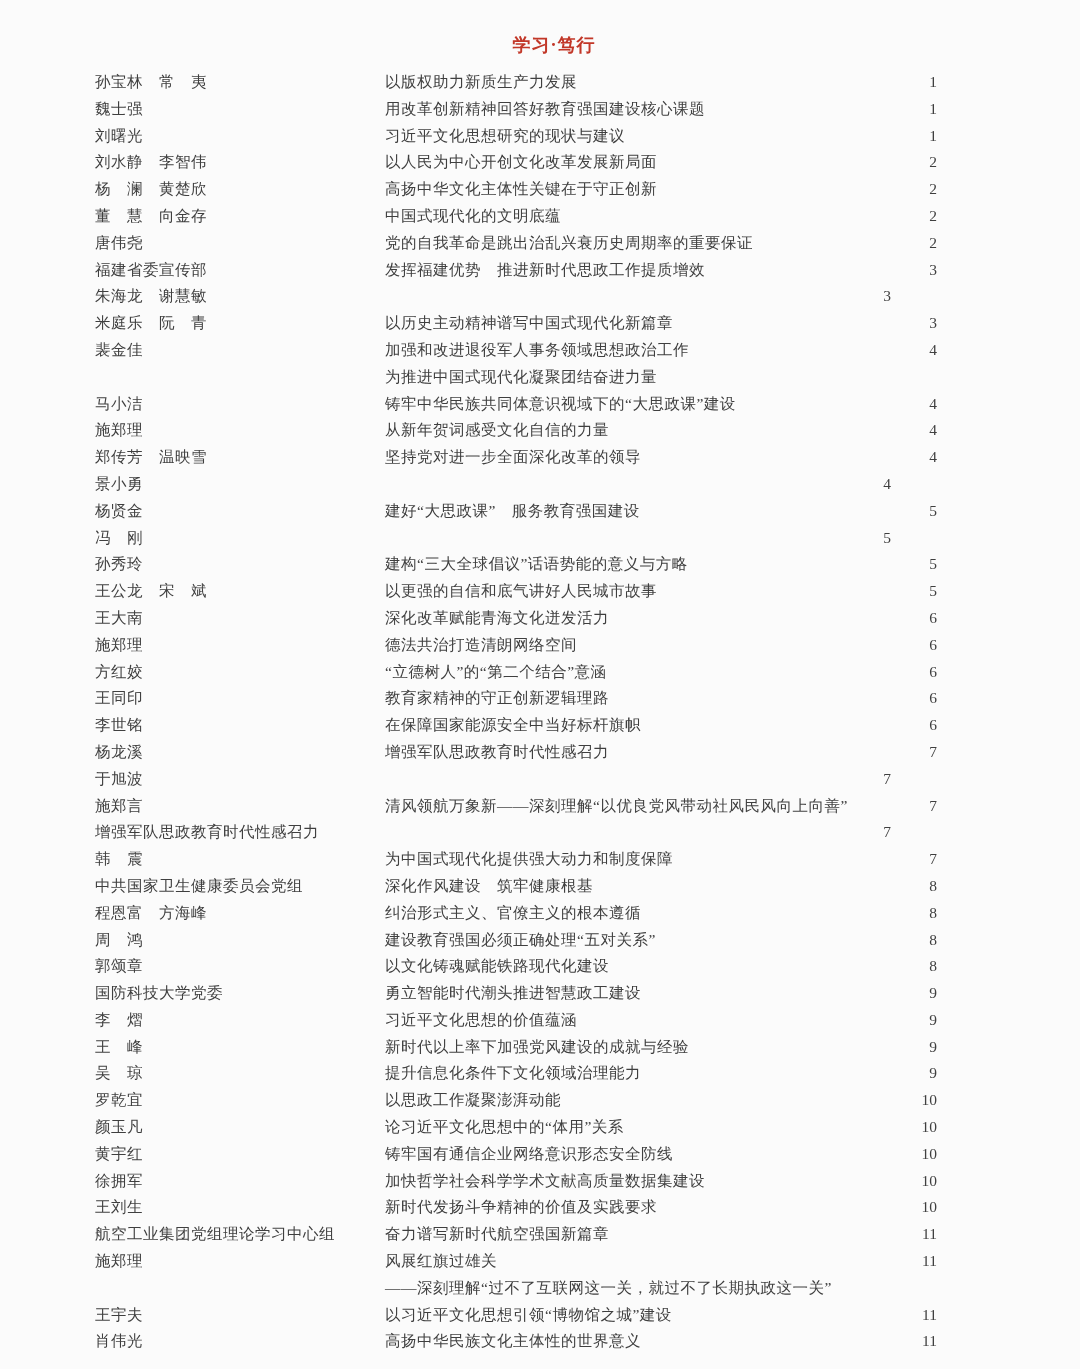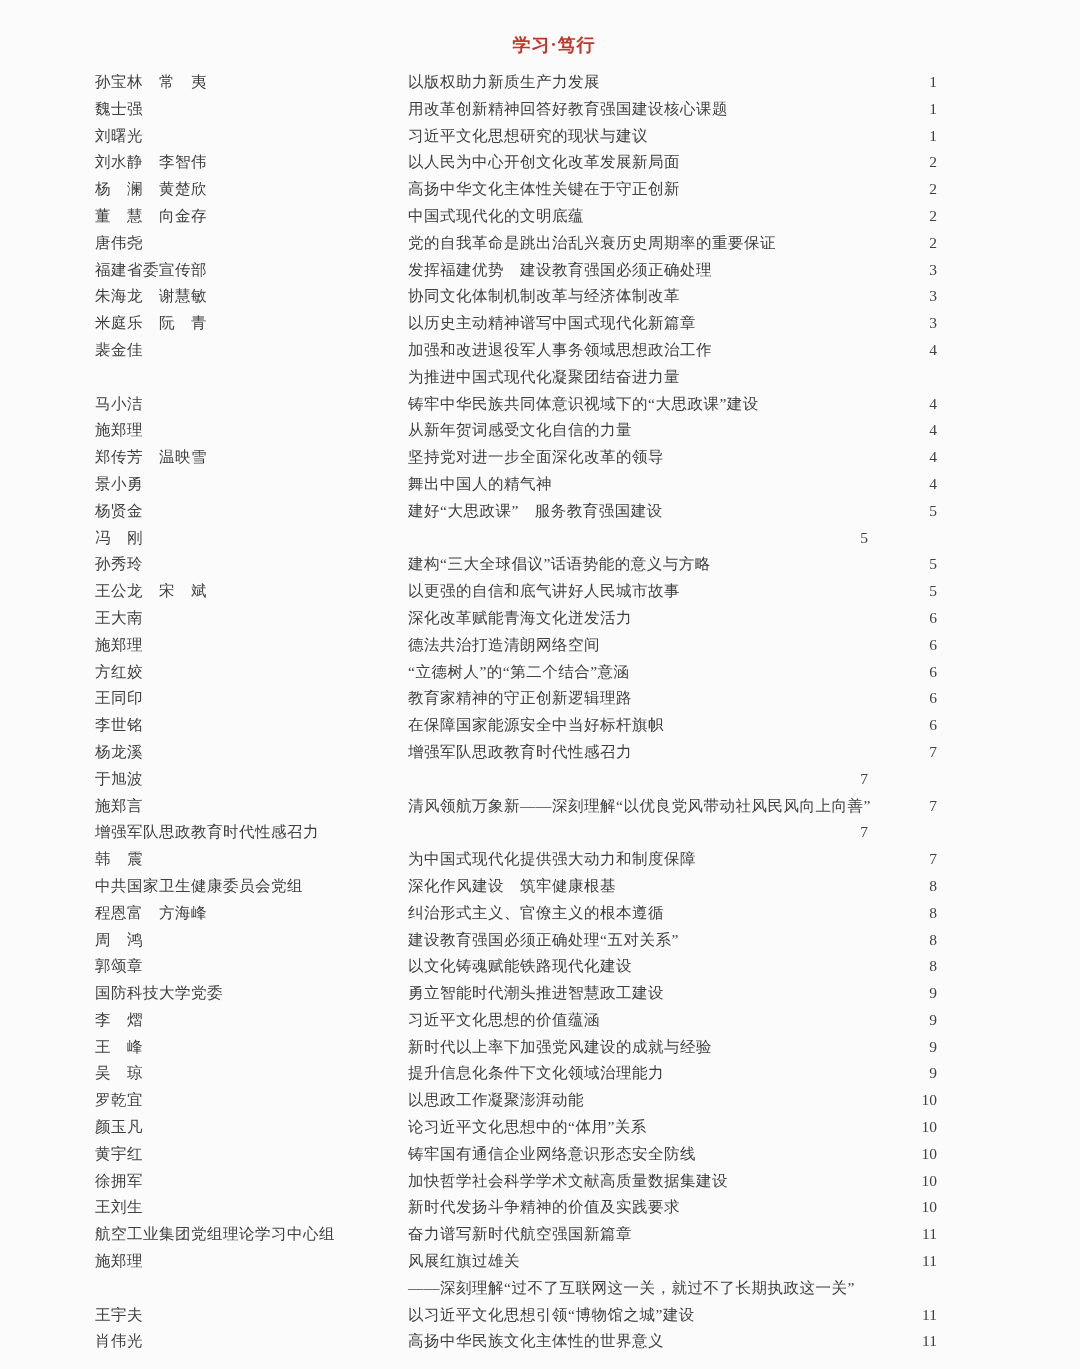--- a/index.html
+++ b/index.html
@@ -32,21 +32,20 @@
     margin-top: 12px;
     padding-left: 95px;
     padding-right: 143px;
   }
   .toc-row {
     display: grid;
     grid-template-columns: 290px 1fr 46px;
     align-items: start;
     font-size: 15.5px;
     line-height: 26.8px;
-    gap: 23px;
   }
   .authors {
     white-space: pre;
     letter-spacing: 0.5px;
   }
   .title-cell { min-width: 0; }
   .title-line {
     letter-spacing: 0.5px;
     white-space: nowrap;
   }
@@ -107,29 +106,26 @@
       <div class="toc-row">
     <div class="authors">唐伟尧</div>
     <div class="title-cell">
           <div class="title-line">党的自我革命是跳出治乱兴衰历史周期率的重要保证</div>
         </div>
     <div class="page-num">2</div>
   </div>
       <div class="toc-row">
     <div class="authors">福建省委宣传部</div>
     <div class="title-cell">
-          <div class="title-line">发挥福建优势　建设教育强国必须正确处理</div>
+          <div class="title-line">发挥福建优势　推进新时代思政工作提质增效</div>
         </div>
     <div class="page-num">3</div>
   </div>
       <div class="toc-row">
     <div class="authors">朱海龙　谢慧敏</div>
-    <div class="title-cell">
-          <div class="title-line">协同文化体制机制改革与经济体制改革</div>
-        </div>
     <div class="page-num">3</div>
   </div>
       <div class="toc-row">
     <div class="authors">米庭乐　阮　青</div>
     <div class="title-cell">
           <div class="title-line">以历史主动精神谱写中国式现代化新篇章</div>
         </div>
     <div class="page-num">3</div>
   </div>
       <div class="toc-row">
@@ -156,23 +152,20 @@
   </div>
       <div class="toc-row">
     <div class="authors">郑传芳　温映雪</div>
     <div class="title-cell">
           <div class="title-line">坚持党对进一步全面深化改革的领导</div>
         </div>
     <div class="page-num">4</div>
   </div>
       <div class="toc-row">
     <div class="authors">景小勇</div>
-    <div class="title-cell">
-          <div class="title-line">舞出中国人的精气神</div>
-        </div>
     <div class="page-num">4</div>
   </div>
       <div class="toc-row">
     <div class="authors">杨贤金</div>
     <div class="title-cell">
           <div class="title-line">建好“大思政课”　服务教育强国建设</div>
         </div>
     <div class="page-num">5</div>
   </div>
       <div class="toc-row">

